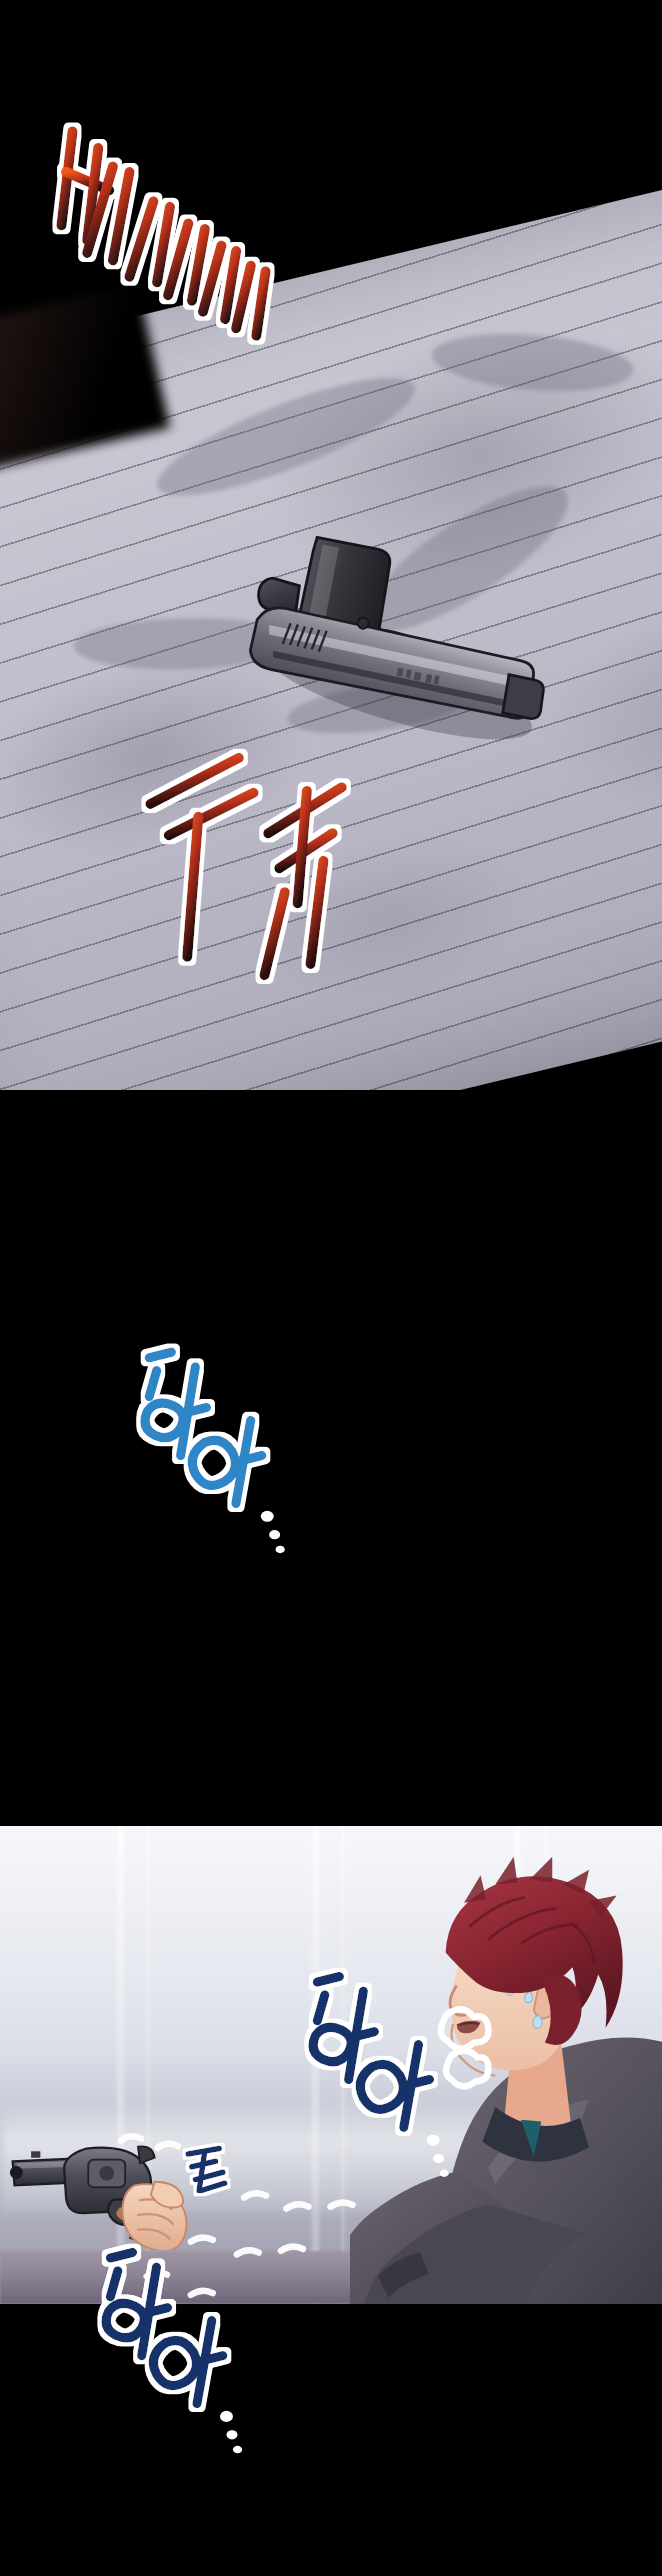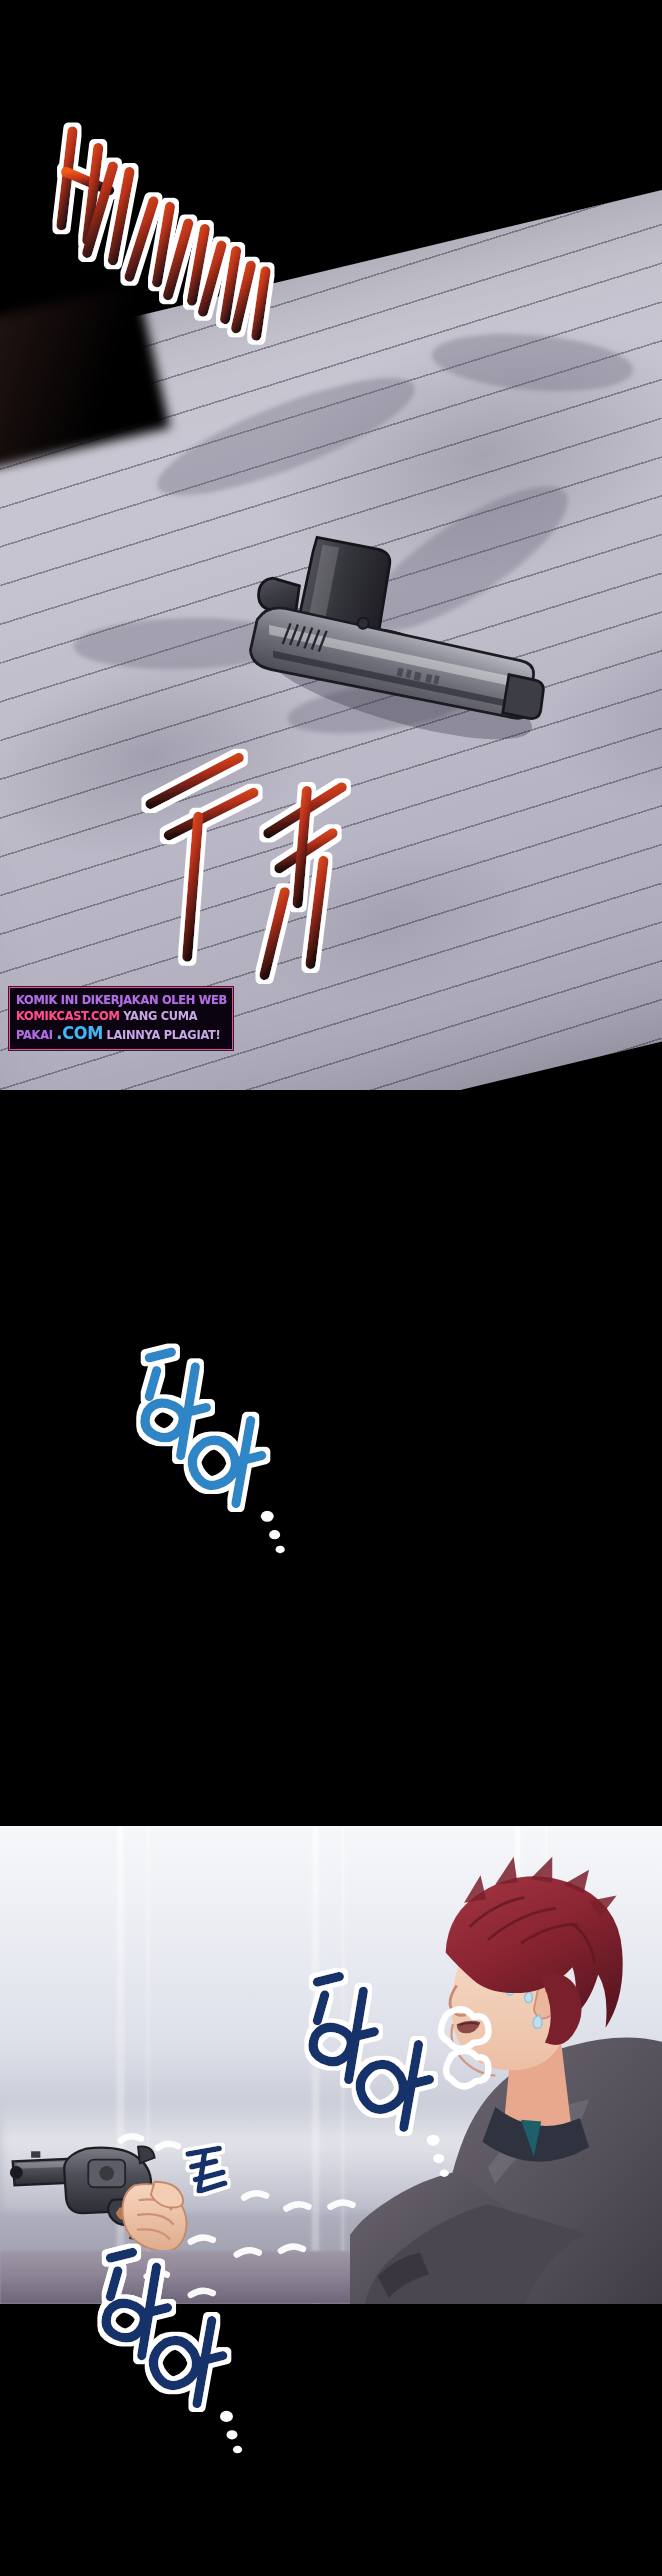--- a/index.html
+++ b/index.html
@@ -320,31 +320,20 @@
 
           <path d="M136 96 L216 46"></path>
           <path d="M148 134 L206 96"></path>
           <path d="M178 50 L168 172"></path>
           <path d="M154 160 L132 250"></path>
           <path d="M196 126 L182 238"></path>
         </g>
       </svg>
     </div>
 
-    <div id="watermark">
-      <div class="wm-line">
-        <span class="wm-purple">KOMIK INI DIKERJAKAN OLEH WEB</span>
-      </div>
-      <div class="wm-line">
-        <span class="wm-pink">KOMIKCAST.COM</span><span class="wm-lilac"> YANG CUMA</span>
-      </div>
-      <div class="wm-line">
-        <span class="wm-purple">PAKAI </span><span class="wm-blue wm-big">.COM</span><span class="wm-lilac"> LAINNYA PLAGIAT!</span>
-      </div>
-    </div>
   </div>
 
   <div id="panel-dark">
 
     <div class="sfx" style="left:129px; top:253px; width:212px; height:212px;">
       <svg width="212" height="212" viewBox="0 0 230 230">
         <defs>
           <filter id="sfxOutline3" x="-30%" y="-30%" width="160%" height="160%">
             <feMorphology in="SourceAlpha" operator="dilate" radius="4.5" result="d"></feMorphology>
             <feFlood flood-color="#ffffff" result="w"></feFlood>

